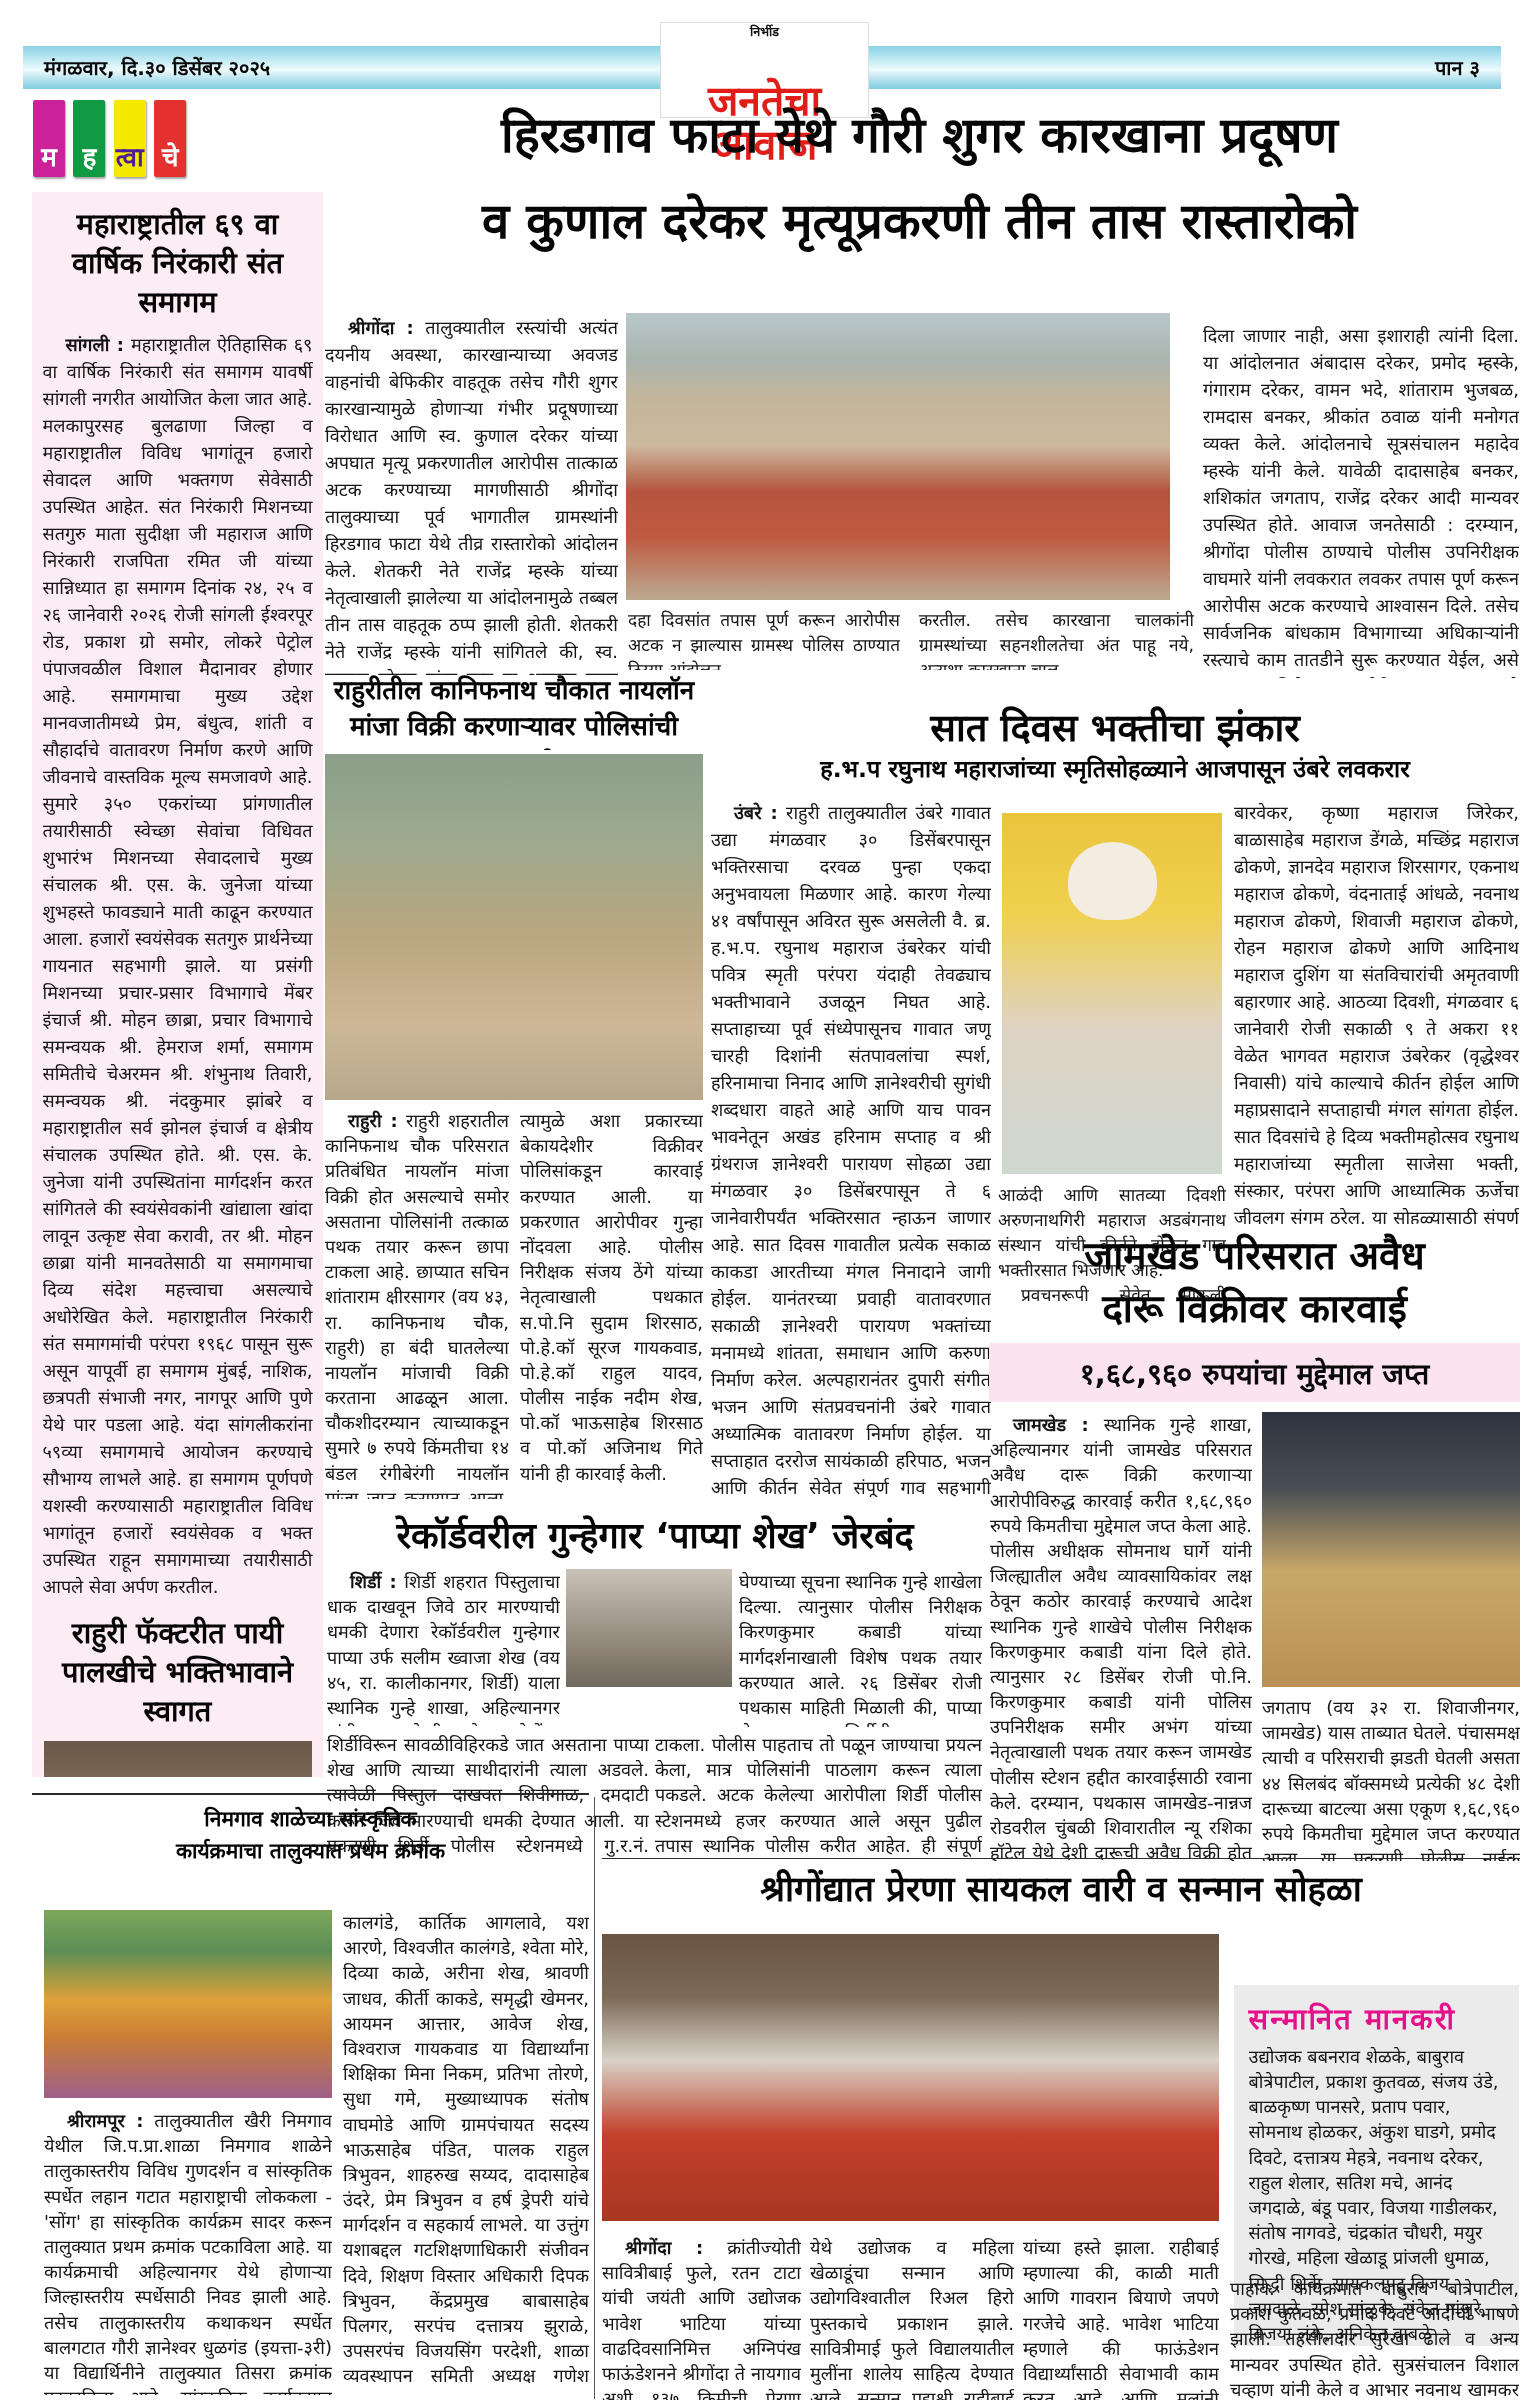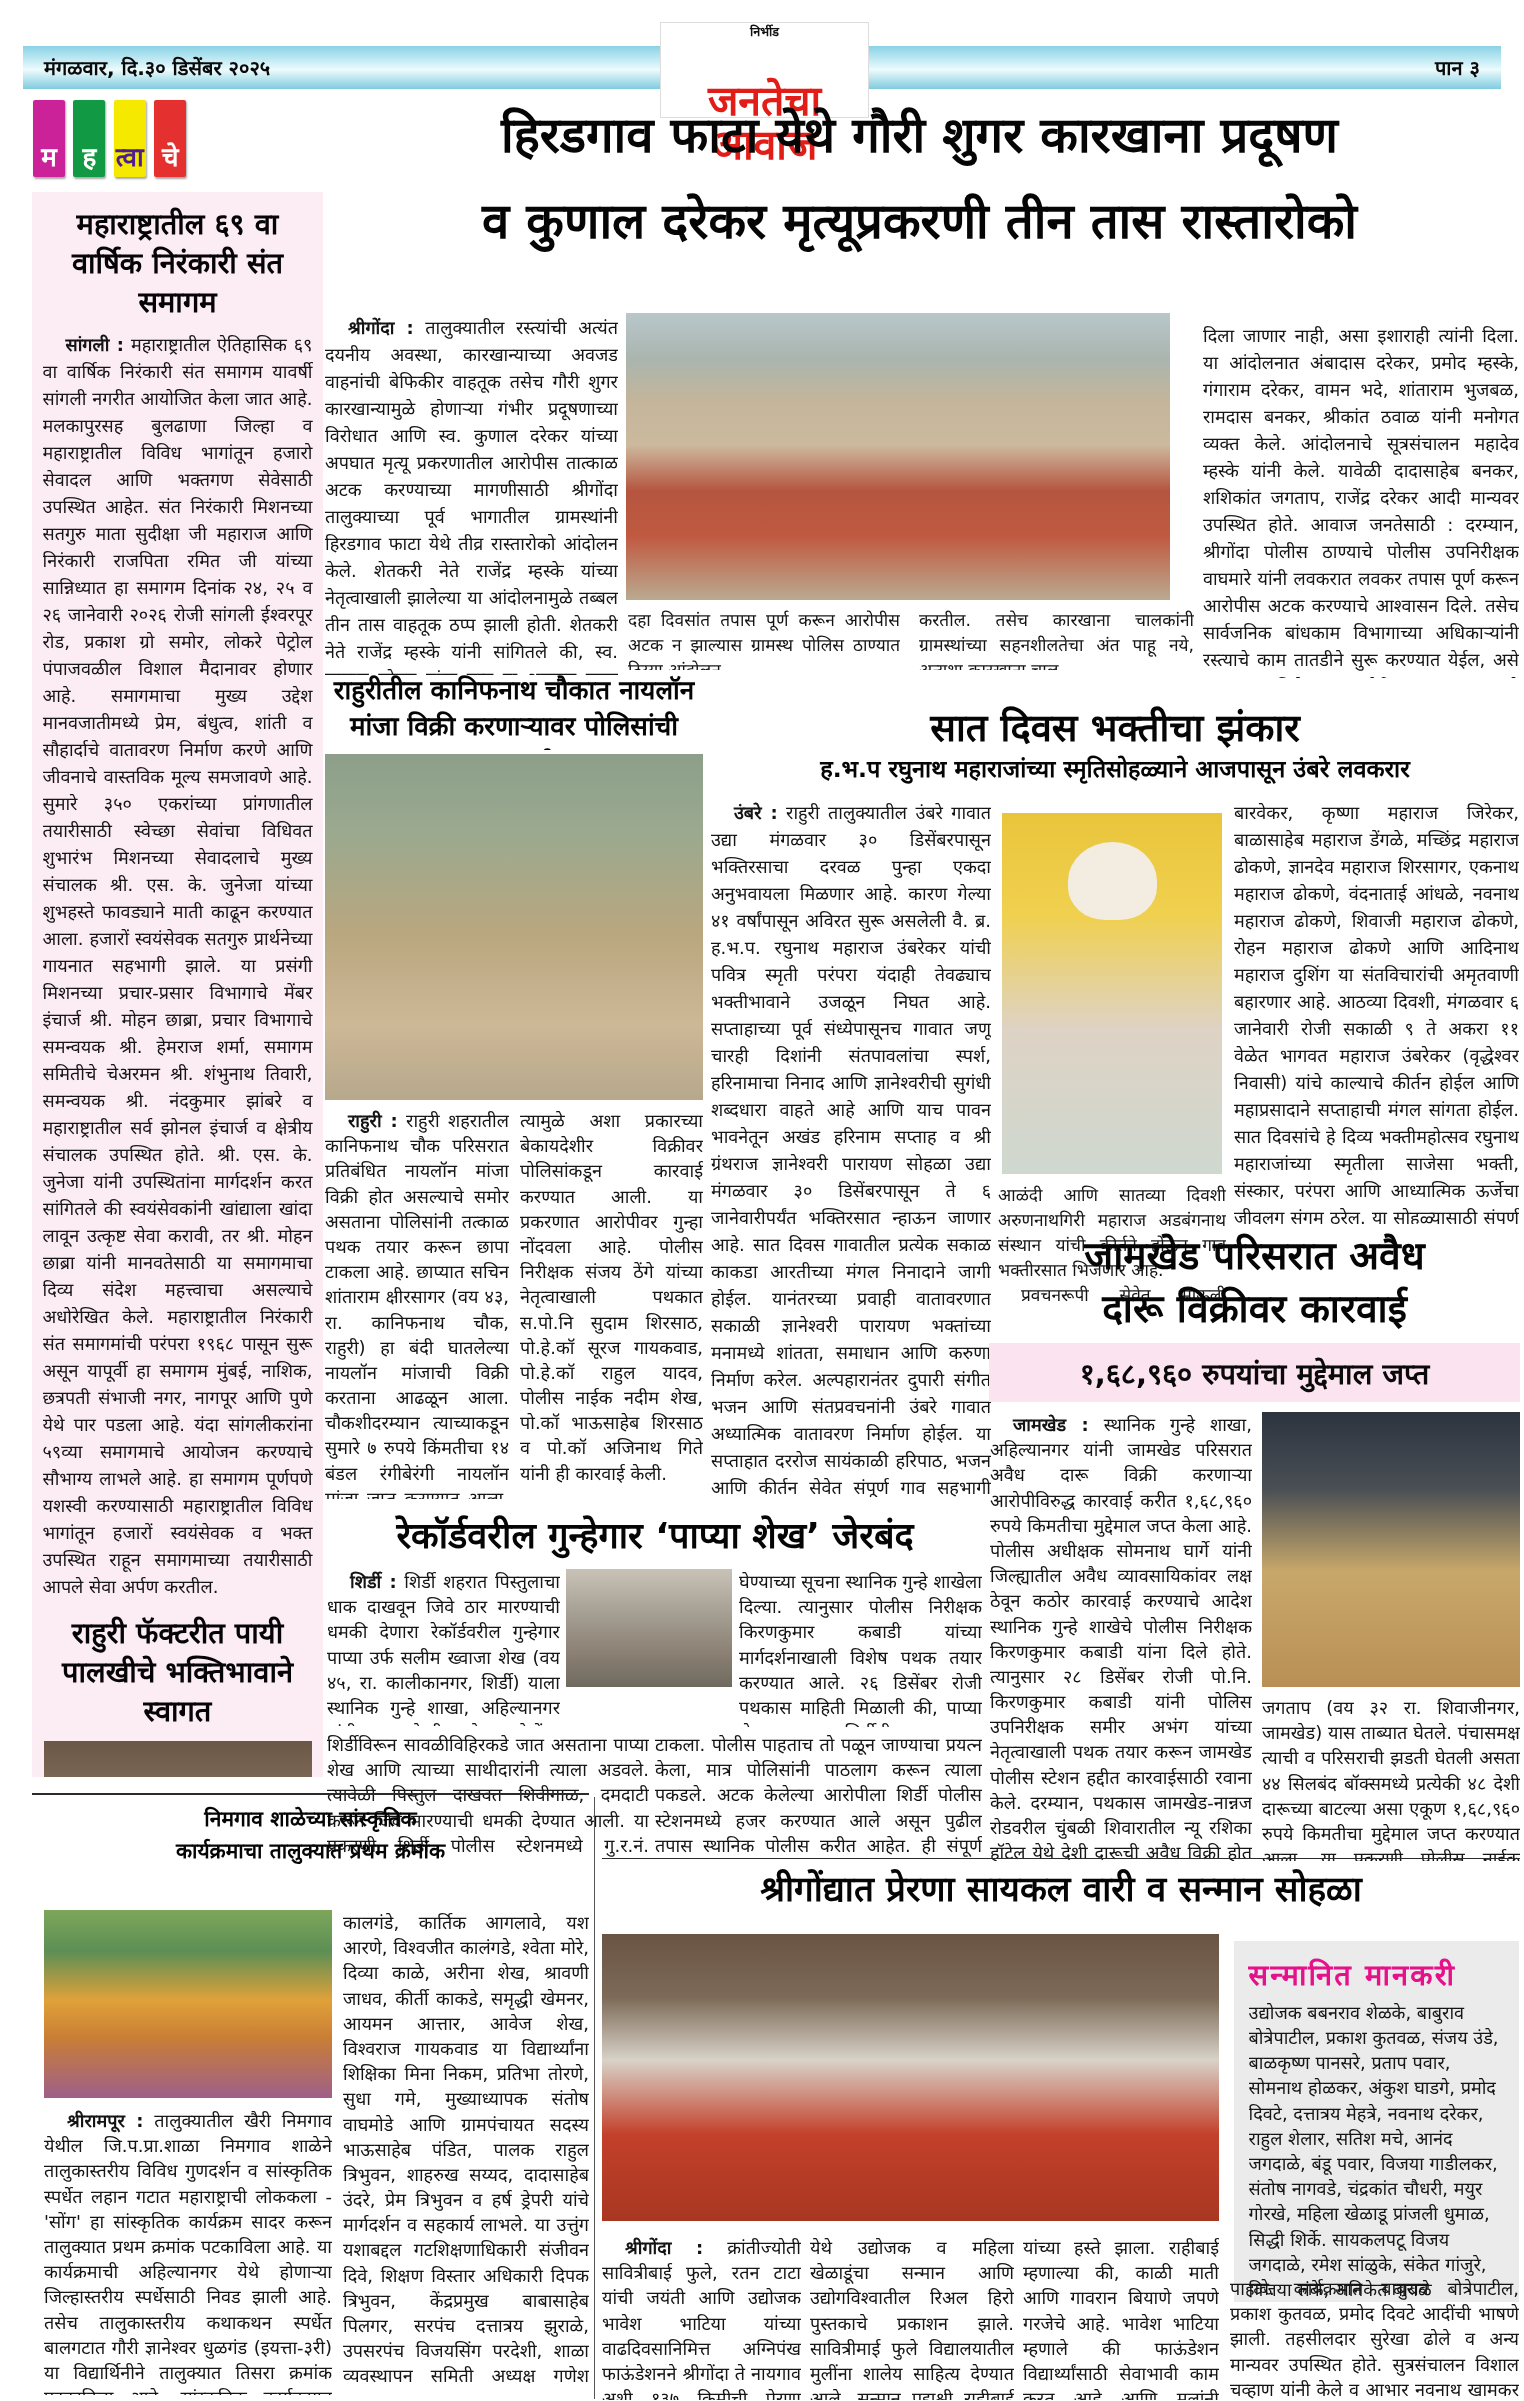--- a/index.html
+++ b/index.html
@@ -143,21 +143,21 @@
   </div>
   <div class="abs photo" style="left:44px;top:1910px;width:288px;height:188px;background:linear-gradient(180deg,#7da65a 0%,#5c8f55 22%,#e0a13a 48%,#c97e35 68%,#9e5f8a 100%);"></div>
   <div class="abs body-text tight" style="left:343px;top:1910px;width:246px;height:473px;">कालगंडे, कार्तिक आगलावे, यश आरणे, विश्वजीत कालंगडे, श्वेता मोरे, दिव्या काळे, अरीना शेख, श्रावणी जाधव, कीर्ती काकडे, समृद्धी खेमनर, आयमन आत्तार, आवेज शेख, विश्वराज गायकवाड या विद्यार्थ्यांना शिक्षिका मिना निकम, प्रतिभा तोरणे, सुधा गमे, मुख्याध्यापक संतोष वाघमोडे आणि ग्रामपंचायत सदस्य भाऊसाहेब पंडित, पालक राहुल त्रिभुवन, शाहरुख सय्यद, दादासाहेब उंदरे, प्रेम त्रिभुवन व हर्ष ड्रेपरी यांचे मार्गदर्शन व सहकार्य लाभले. या उत्तुंग यशाबद्दल गटशिक्षणाधिकारी संजीवन दिवे, शिक्षण विस्तार अधिकारी दिपक त्रिभुवन, केंद्रप्रमुख बाबासाहेब पिलगर, सरपंच दत्तात्रय झुराळे, उपसरपंच विजयसिंग परदेशी, शाळा व्यवस्थापन समिती अध्यक्ष गणेश तरस, उपाध्यक्षा सोनाली महेंद्र साबळे, राजेंद्र तांबे, सुरेश कालंगडे, माजी उपसभापती नितीन भागडे, माजी सरपंच शिवाजी शेजुळ, ग्रामपंचायत सदस्य पूजा कालंगडे, कोमल परदेशी, संतोष बत्तीसे, बाळासाहेब एलम, भागचंद उंदरे, चेअरमन आप्पासाहेब झुराळे, अरुण गमे, पत्रकार साईनाथ बनकर यांनी अभिनंदन केले आहे.</div>
   <div class="abs body-text tight indent" style="left:44px;top:2108px;width:288px;height:287px;">
     <span class="dateline">श्रीरामपूर :</span>
     <span>तालुक्यातील खैरी निमगाव येथील जि.प.प्रा.शाळा निमगाव शाळेने तालुकास्तरीय विविध गुणदर्शन व सांस्कृतिक स्पर्धेत लहान गटात महाराष्ट्राची लोककला - 'सोंग' हा सांस्कृतिक कार्यक्रम सादर करून तालुक्यात प्रथम क्रमांक पटकाविला आहे. या कार्यक्रमाची अहिल्यानगर येथे होणाऱ्या जिल्हास्तरीय स्पर्धेसाठी निवड झाली आहे. तसेच तालुकास्तरीय कथाकथन स्पर्धेत बालगटात गौरी ज्ञानेश्वर धुळगंड (इयत्ता-३री) या विद्यार्थिनीने तालुक्यात तिसरा क्रमांक पटकाविला आहे. सांस्कृतिक कार्यक्रमात सहभागी विद्यार्थी प्रथमेश त्रिभुवन, दिव्यम सचिन पवार, सार्थक झुराळे, पियुष जाधव, प्रिन्स पठारे, दिव्यम चंद्रकांत पवार, धनुष साबळे, यश कालंगडे, शुभम भागडे, विराज</span>
   </div>
 
   <div class="abs headline" style="left:602px;top:1863px;width:918px;height:60px;font-size:35px;line-height:1.5;">श्रीगोंद्यात प्रेरणा सायकल वारी व सन्मान सोहळा</div>
   <div class="abs photo" style="left:602px;top:1934px;width:617px;height:287px;background:linear-gradient(180deg,#6a5444 0%,#7d6a57 22%,#d8d2c8 44%,#c3402a 70%,#a83722 100%);"></div>
-  <div class="abs box" style="left:1234px;top:1941px;width:285px;height:361px;">
+  <div class="abs box" style="left:1234px;top:1985px;width:285px;height:361px;">
     <div class="box-title">सन्मानित मानकरी</div>
     <div class="body-text tight" style="text-align:left;">उद्योजक बबनराव शेळके, बाबुराव बोत्रेपाटील, प्रकाश कुतवळ, संजय उंडे, बाळकृष्ण पानसरे, प्रताप पवार, सोमनाथ होळकर, अंकुश घाडगे, प्रमोद दिवटे, दत्तात्रय मेहत्रे, नवनाथ दरेकर, राहुल शेलार, सतिश मचे, आनंद जगदाळे, बंडू पवार, विजया गाडीलकर, संतोष नागवडे, चंद्रकांत चौधरी, मयुर गोरखे, महिला खेळाडू प्रांजली धुमाळ, सिद्धी शिर्के. सायकलपटू विजय जगदाळे, रमेश सांळुके, संकेत गांजुरे, विजया लंके, अनिकेत वाबळे</div>
   </div>
   <div class="abs body-text tight indent" style="left:602px;top:2235px;width:199px;height:165px;">
     <span class="dateline">श्रीगोंदा :</span>
     <span>क्रांतीज्योती सावित्रीबाई फुले, रतन टाटा यांची जयंती आणि उद्योजक भावेश भाटिया यांच्या वाढदिवसानिमित्त अग्निपंख फाऊंडेशनने श्रीगोंदा ते नायगाव अशी १३७ किमीची प्रेरणा सायकल वारी काढली. नायगाव</span>
   </div>
   <div class="abs body-text tight" style="left:810px;top:2235px;width:204px;height:165px;">येथे उद्योजक व महिला खेळाडूंचा सन्मान आणि उद्योगविश्वातील रिअल हिरो पुस्तकाचे प्रकाशन झाले. सावित्रीमाई फुले विद्यालयातील मुलींना शालेय साहित्य देण्यात आले. सन्मान पद्मश्री राहीबाई पोपेरे आणि भावेश भाटिया</div>
   <div class="abs body-text tight" style="left:1023px;top:2235px;width:196px;height:165px;">यांच्या हस्ते झाला. राहीबाई म्हणाल्या की, काळी माती आणि गावरान बियाणे जपणे गरजेचे आहे. भावेश भाटिया म्हणाले की फाऊंडेशन विद्यार्थ्यांसाठी सेवाभावी काम करत आहे आणि मुलांनी उद्योगाचे स्वप्न शालेय जीवनातच</div>
   <div class="abs body-text tight" style="left:1230px;top:2276px;width:289px;height:123px;">पाहावे. कार्यक्रमात बाबुराव बोत्रेपाटील, प्रकाश कुतवळ, प्रमोद दिवटे आदींची भाषणे झाली. तहसीलदार सुरेखा ढोले व अन्य मान्यवर उपस्थित होते. सुत्रसंचालन विशाल चव्हाण यांनी केले व आभार नवनाथ खामकर यांनी मानले.</div>

